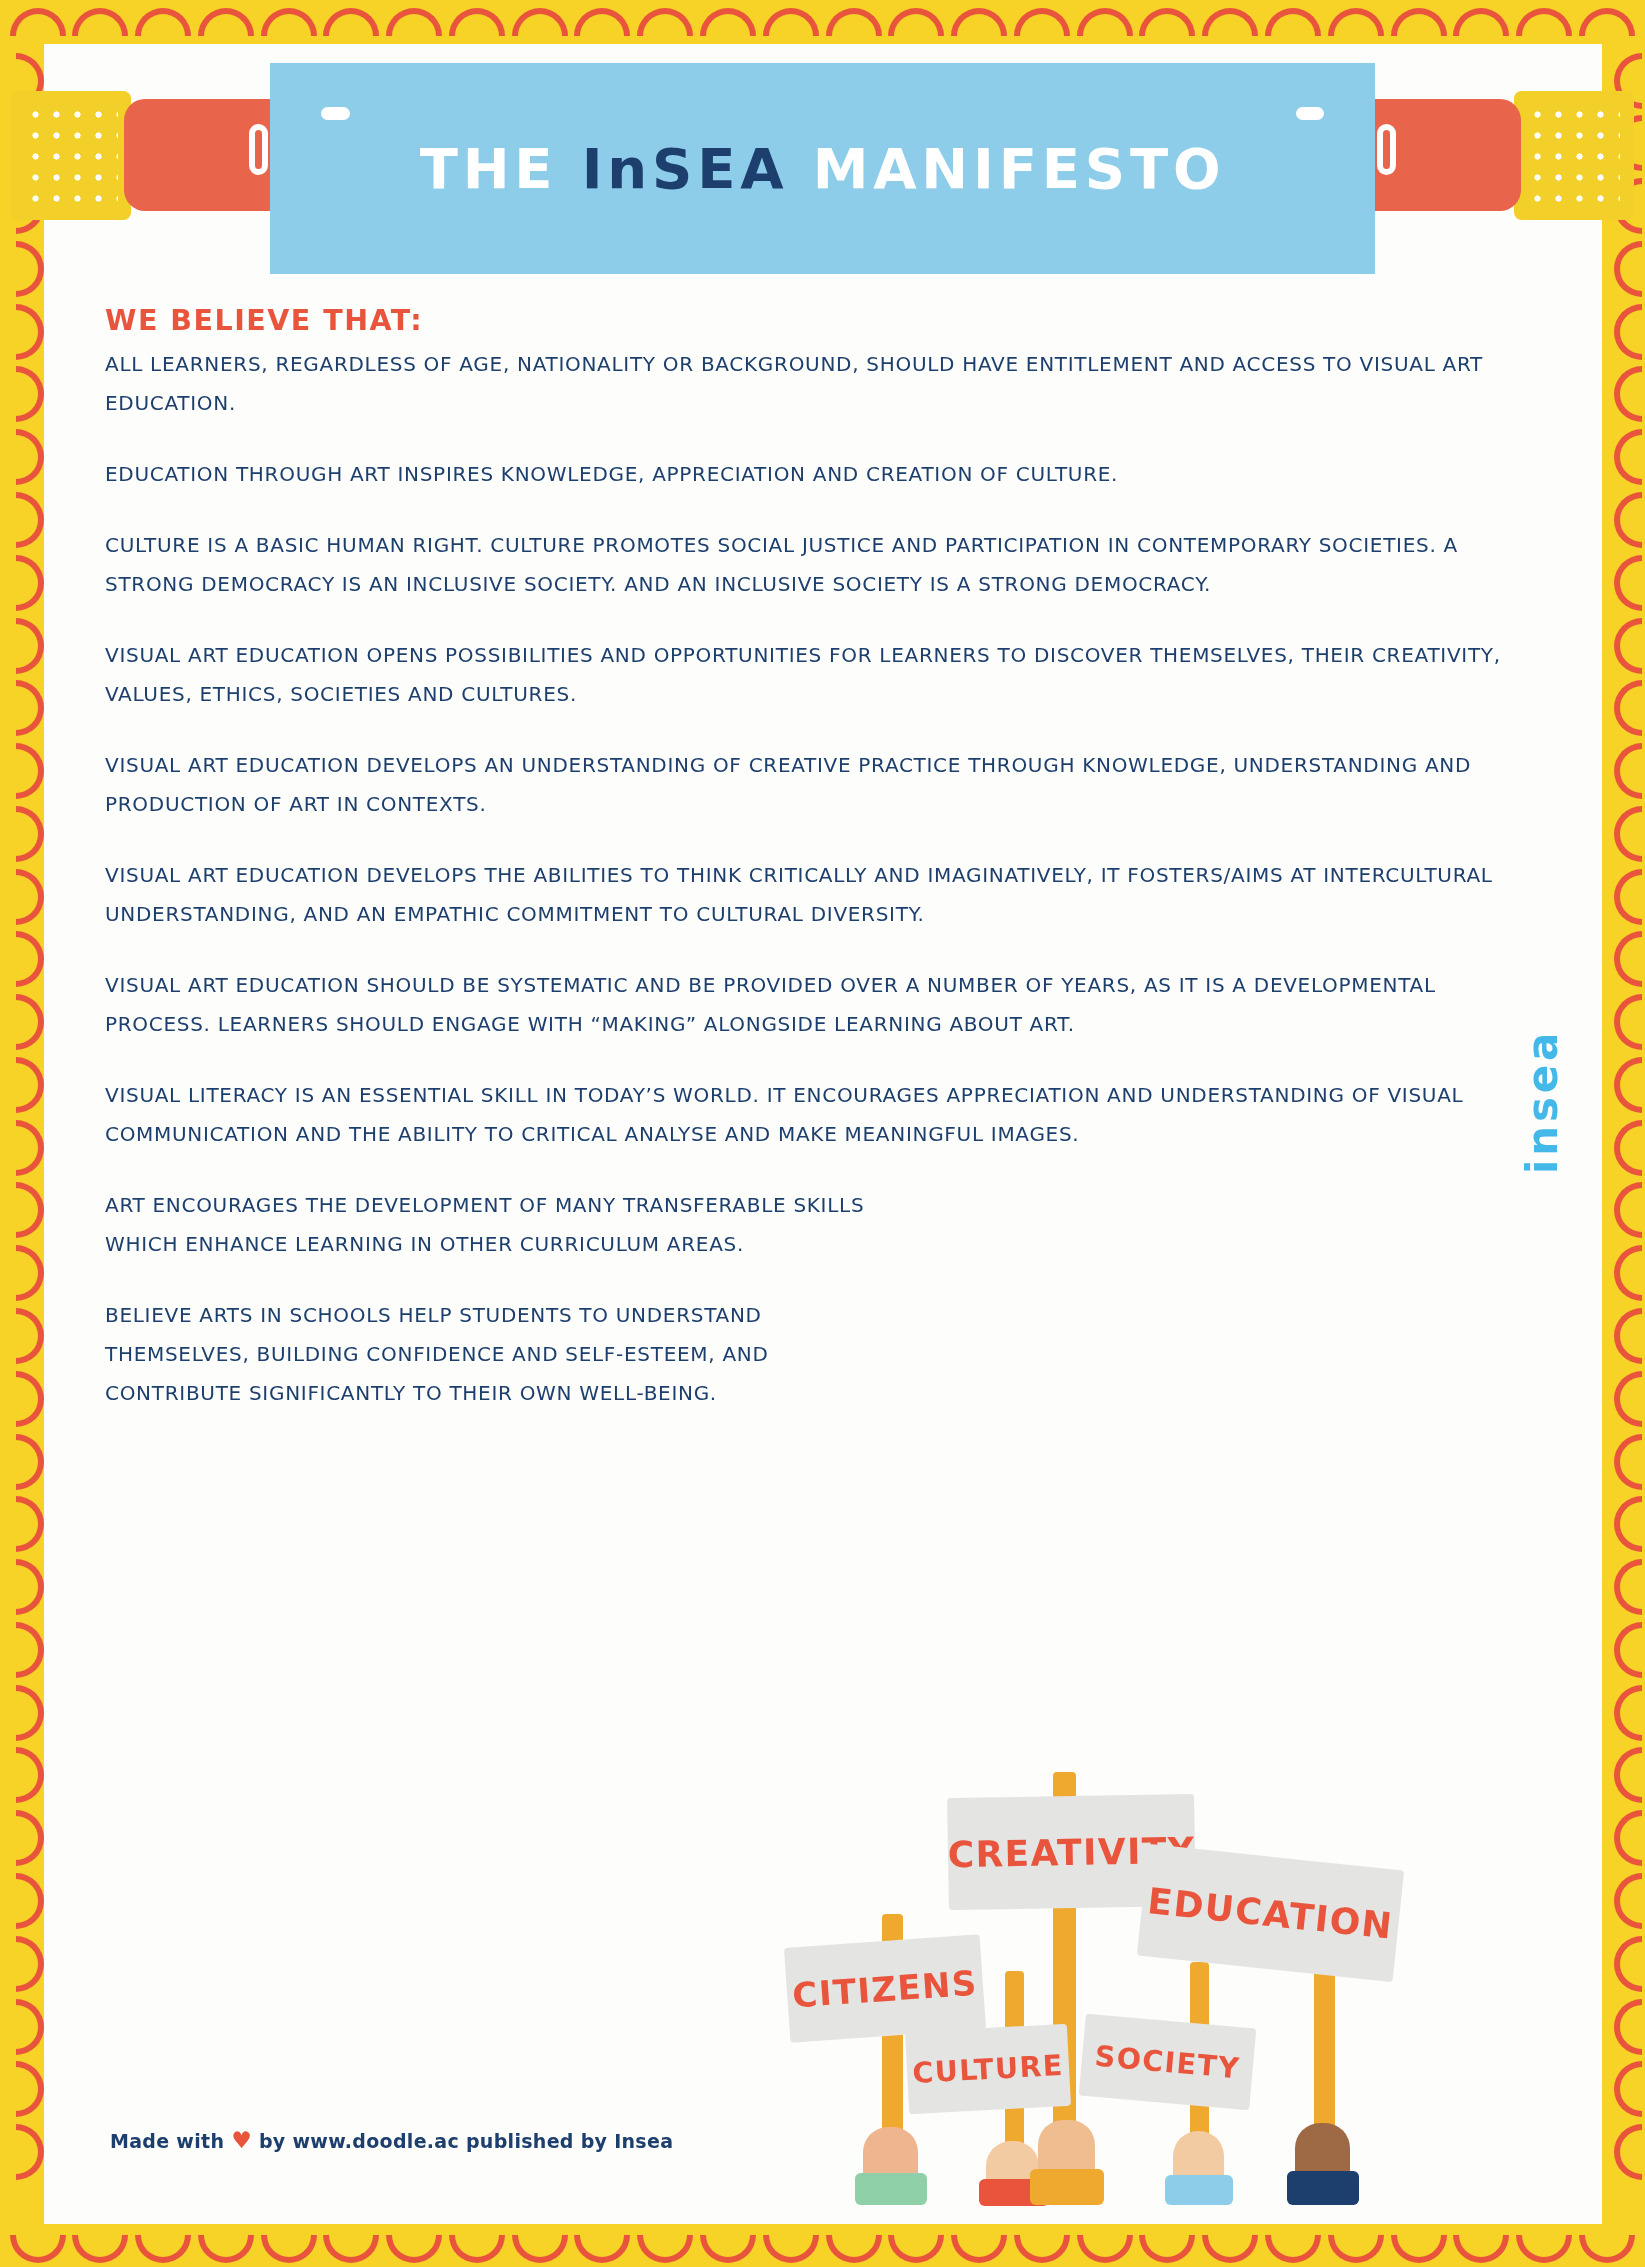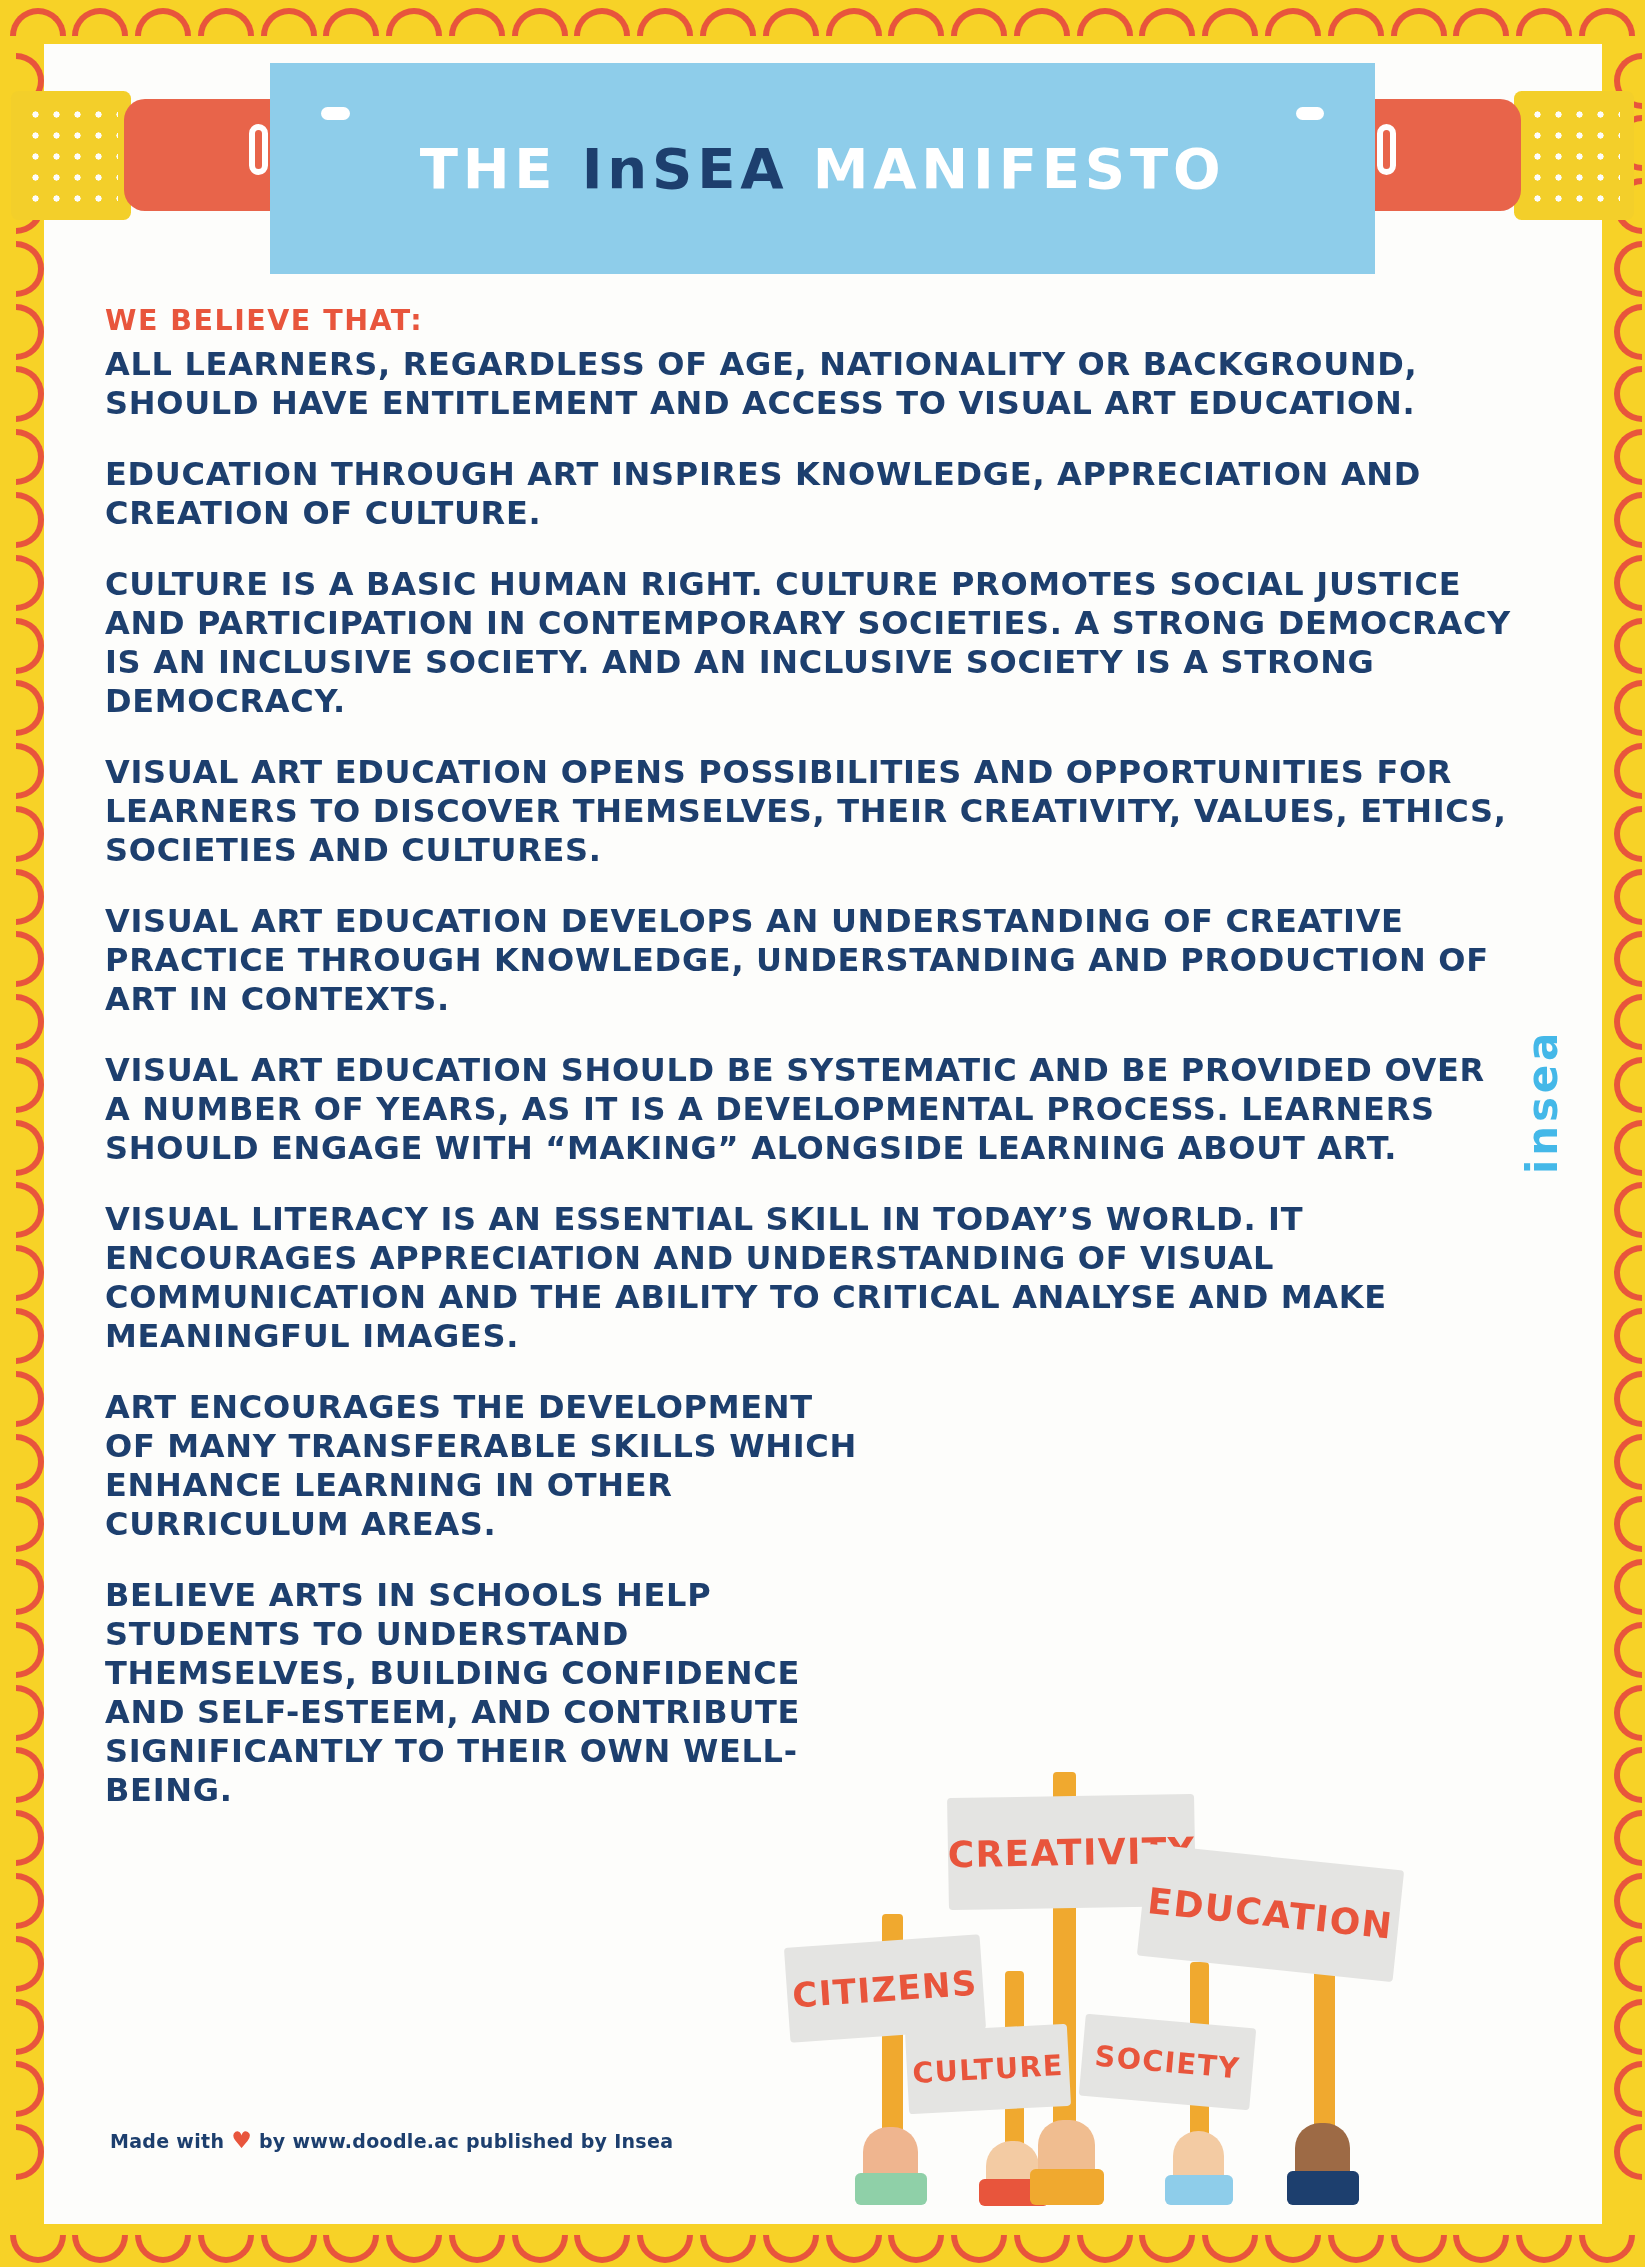--- a/index.html
+++ b/index.html
@@ -141,22 +141,22 @@
   }
   .we-believe {
     color: #e8553c;
     font-weight: bold;
     font-size: 28.5px;
     letter-spacing: 1.5px;
     margin-bottom: 7.6px;
   }
   .para {
     color: #1d3f6e;
-    font-weight: bold;
-    font-size: 32px;
+    font-weight: normal;
+    font-size: 20px;
     line-height: 39px;
     letter-spacing: 0.7px;
     margin: 0 0 32px 0;
     max-width: 1408px;
   }
   .para.narrow { max-width: 761px; }
   .credit {
     position: absolute;
     left: 110px;
     top: 2127px;
@@ -368,20 +368,21 @@
     </div>
   </div>
 
   <div class="content">
     <div class="we-believe">WE BELIEVE THAT:</div>
     <p class="para">ALL LEARNERS, REGARDLESS OF AGE, NATIONALITY OR BACKGROUND, SHOULD HAVE ENTITLEMENT AND ACCESS TO VISUAL ART EDUCATION.</p>
     <p class="para">EDUCATION THROUGH ART INSPIRES KNOWLEDGE, APPRECIATION AND CREATION OF CULTURE.</p>
     <p class="para">CULTURE IS A BASIC HUMAN RIGHT. CULTURE PROMOTES SOCIAL JUSTICE AND PARTICIPATION IN CONTEMPORARY SOCIETIES. A STRONG DEMOCRACY IS AN INCLUSIVE SOCIETY. AND AN INCLUSIVE SOCIETY IS A STRONG DEMOCRACY.</p>
     <p class="para">VISUAL ART EDUCATION OPENS POSSIBILITIES AND OPPORTUNITIES FOR LEARNERS TO DISCOVER THEMSELVES, THEIR CREATIVITY, VALUES, ETHICS, SOCIETIES AND CULTURES.</p>
     <p class="para">VISUAL ART EDUCATION DEVELOPS AN UNDERSTANDING OF CREATIVE PRACTICE THROUGH KNOWLEDGE, UNDERSTANDING AND PRODUCTION OF ART IN CONTEXTS.</p>
+    <p class="para">VISUAL ART EDUCATION DEVELOPS THE ABILITIES TO THINK CRITICALLY AND IMAGINATIVELY, IT FOSTERS/AIMS AT INTERCULTURAL UNDERSTANDING, AND AN EMPATHIC COMMITMENT TO CULTURAL DIVERSITY.</p>
     <p class="para">VISUAL ART EDUCATION SHOULD BE SYSTEMATIC AND BE PROVIDED OVER A NUMBER OF YEARS, AS IT IS A DEVELOPMENTAL PROCESS. LEARNERS SHOULD ENGAGE WITH “MAKING” ALONGSIDE LEARNING ABOUT ART.</p>
     <p class="para">VISUAL LITERACY IS AN ESSENTIAL SKILL IN TODAY’S WORLD. IT ENCOURAGES APPRECIATION AND UNDERSTANDING OF VISUAL COMMUNICATION AND THE ABILITY TO CRITICAL ANALYSE AND MAKE MEANINGFUL IMAGES.</p>
     <p class="para narrow">ART ENCOURAGES THE DEVELOPMENT OF MANY TRANSFERABLE SKILLS WHICH ENHANCE LEARNING IN OTHER CURRICULUM AREAS.</p>
     <p class="para narrow">BELIEVE ARTS IN SCHOOLS HELP STUDENTS TO UNDERSTAND THEMSELVES, BUILDING CONFIDENCE AND SELF-ESTEEM, AND CONTRIBUTE SIGNIFICANTLY TO THEIR OWN WELL-BEING.</p>
   </div>
 
   <div class="insea-logo">insea</div>
 
   <div class="protest">
 

